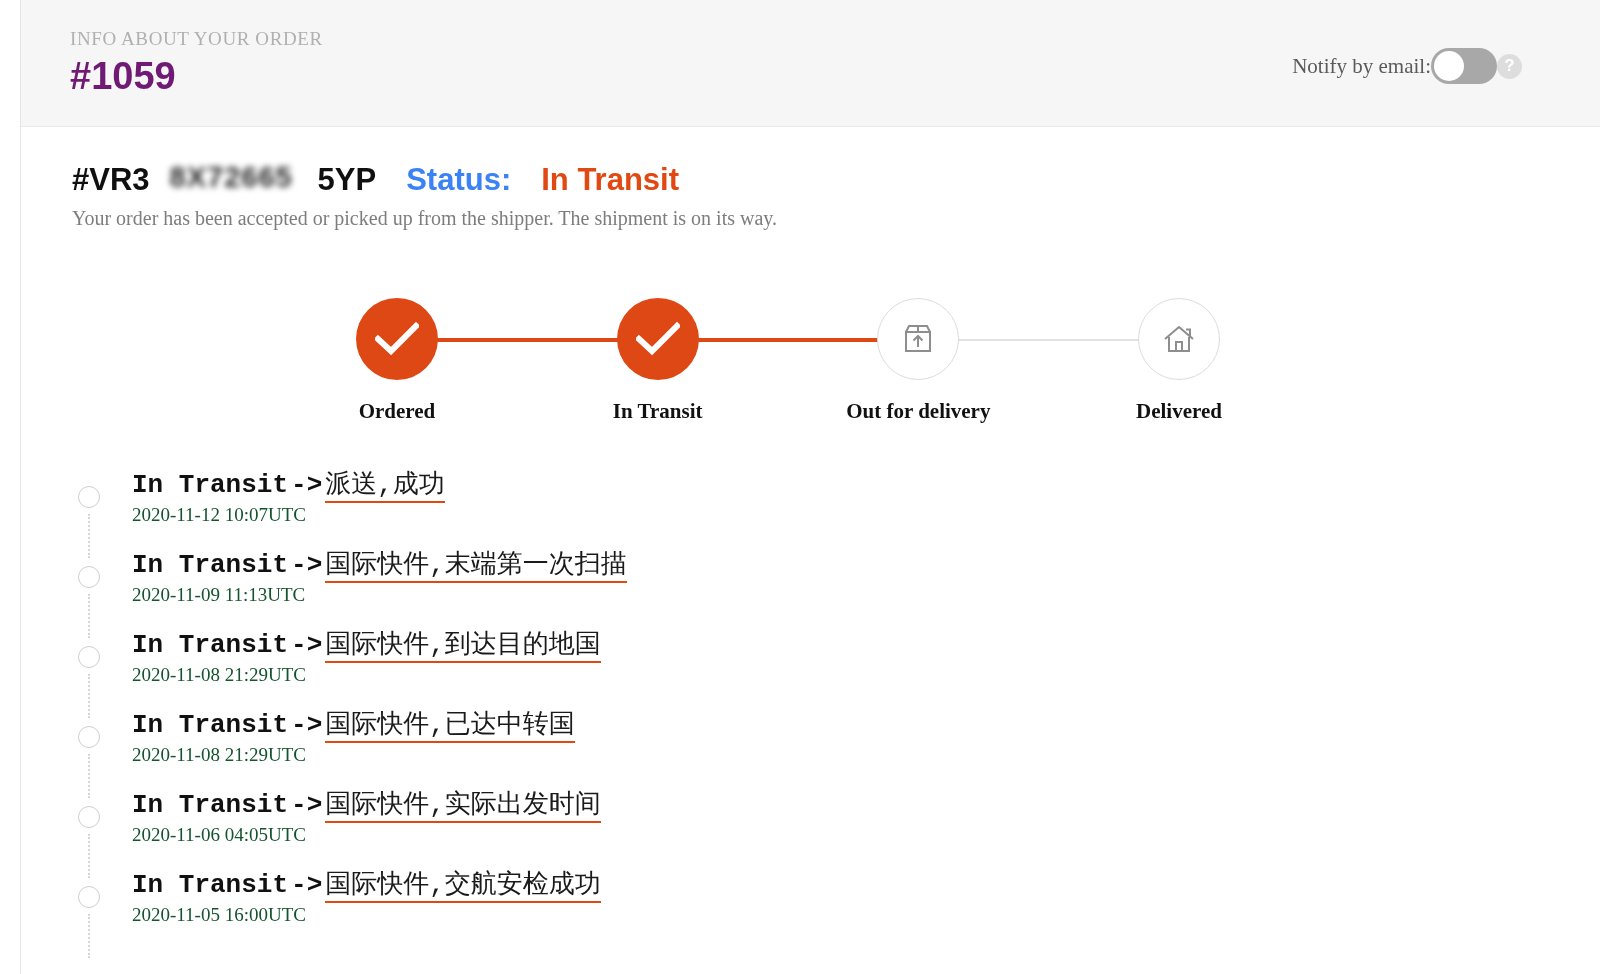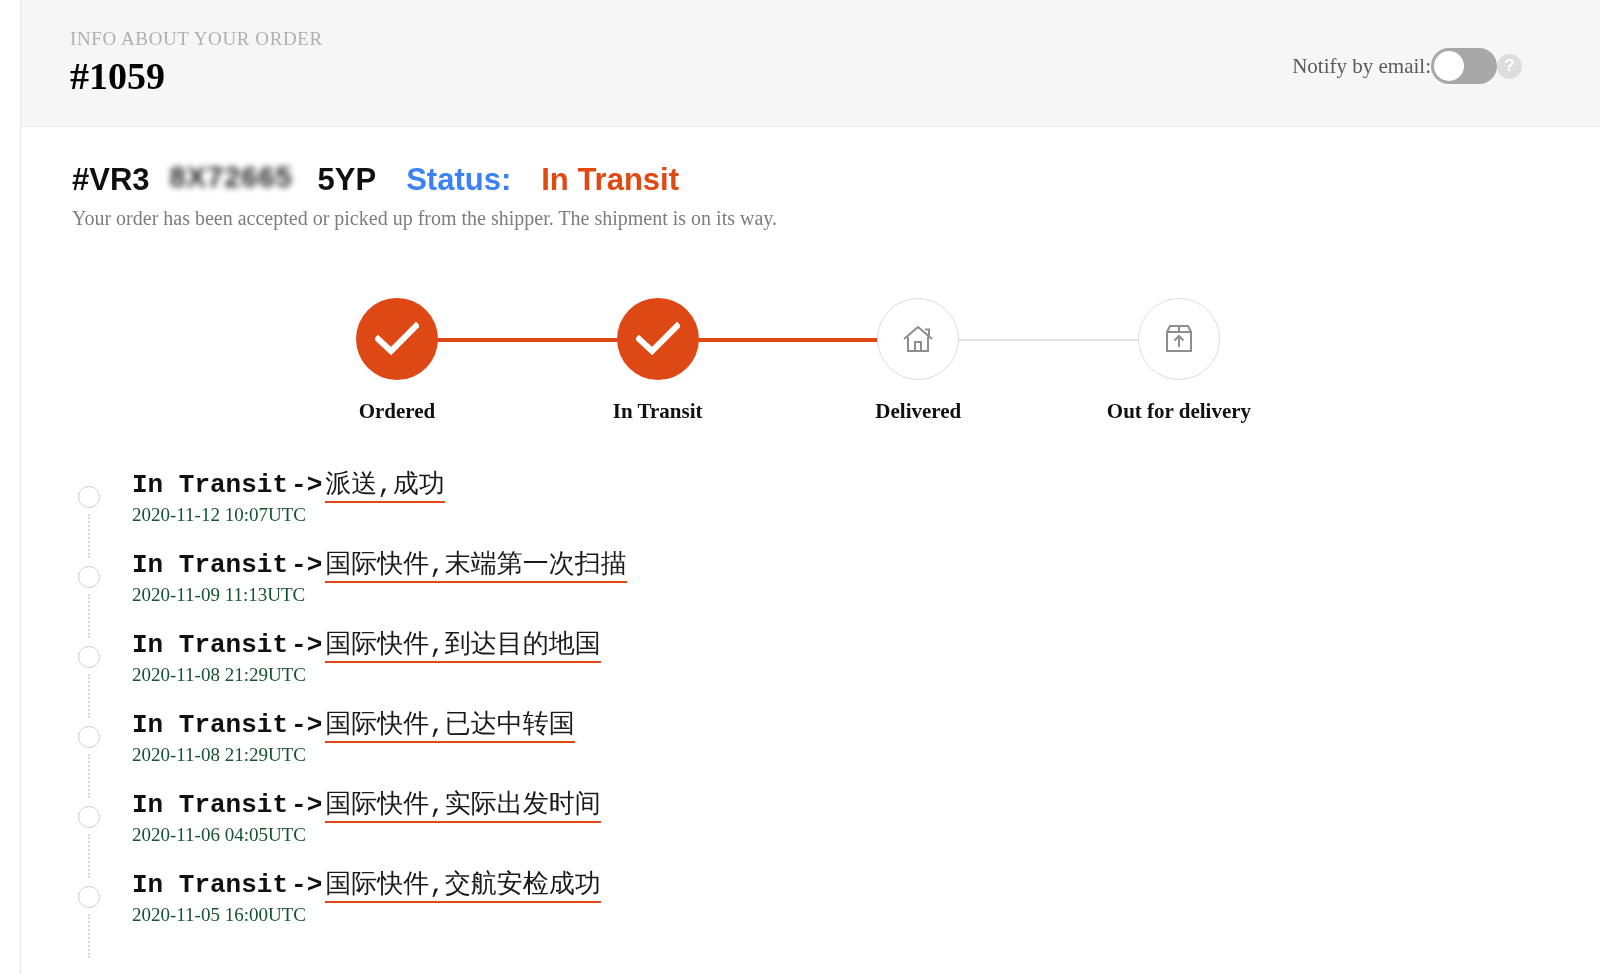--- a/index.html
+++ b/index.html
@@ -49,24 +49,24 @@
   .order-kicker {
     font-family: "Liberation Serif", "DejaVu Serif", serif;
     font-size: 19px;
     letter-spacing: 0.6px;
     color: #b0b0b0;
     line-height: 24px;
     white-space: nowrap;
   }
 
   .order-number {
-    font-family: Liberation Serif, serif;
+    font-family: Liberation Sans, sans-serif;
     font-size: 38px;
     font-weight: bold;
-    color: #000000;
+    color: #701a75;
     line-height: 46px;
     margin-top: 2px;
     white-space: nowrap;
   }
 
   .order-header-right {
     position: absolute;
     right: 78px;
     top: 48px;
     display: flex;
@@ -372,42 +372,42 @@
           <svg class="check-svg" width="44" height="34" viewBox="0 0 44 34">
             <path d="M3 17 L16 29 L41 4" fill="none" stroke="#ffffff" stroke-width="6" stroke-linecap="square" stroke-linejoin="miter"></path>
           </svg>
         </div>
         <div class="step-label">In Transit</div>
       </div>
 
       <div class="step">
         <div class="step-circle todo">
           <svg width="40" height="40" viewBox="0 0 40 40">
-            <path d="M6 20 L20 8 L34 20" fill="none" stroke="#8e8e8e" stroke-width="2" stroke-linejoin="round"></path>
-            <path d="M10 18 L10 32 L30 32 L30 18" fill="none" stroke="#8e8e8e" stroke-width="2"></path>
-            <path d="M27 10.5 L31 10.5 L31 17" fill="none" stroke="#8e8e8e" stroke-width="2"></path>
-            <path d="M17 32 L17 23 L23 23 L23 32" fill="none" stroke="#8e8e8e" stroke-width="2"></path>
-          </svg>
-        </div>
-        <div class="step-label">Delivered</div>
-      </div>
-
-      <div class="step">
-        <div class="step-circle todo">
-          <svg width="40" height="40" viewBox="0 0 40 40">
             <path d="M8 13 L32 13 L32 32 L8 32 Z" fill="none" stroke="#8e8e8e" stroke-width="2"></path>
             <path d="M8 13 L11 7 L29 7 L32 13" fill="none" stroke="#8e8e8e" stroke-width="2"></path>
             <line x1="20" y1="7" x2="20" y2="13" stroke="#8e8e8e" stroke-width="2"></line>
             <line x1="20" y1="28" x2="20" y2="17" stroke="#8e8e8e" stroke-width="2"></line>
             <path d="M15.5 21.5 L20 17 L24.5 21.5" fill="none" stroke="#8e8e8e" stroke-width="2"></path>
           </svg>
         </div>
         <div class="step-label">Out for delivery</div>
       </div>
 
+      <div class="step">
+        <div class="step-circle todo">
+          <svg width="40" height="40" viewBox="0 0 40 40">
+            <path d="M6 20 L20 8 L34 20" fill="none" stroke="#8e8e8e" stroke-width="2" stroke-linejoin="round"></path>
+            <path d="M10 18 L10 32 L30 32 L30 18" fill="none" stroke="#8e8e8e" stroke-width="2"></path>
+            <path d="M27 10.5 L31 10.5 L31 17" fill="none" stroke="#8e8e8e" stroke-width="2"></path>
+            <path d="M17 32 L17 23 L23 23 L23 32" fill="none" stroke="#8e8e8e" stroke-width="2"></path>
+          </svg>
+        </div>
+        <div class="step-label">Delivered</div>
+      </div>
+
     </div>
   </div>
 
   <div class="timeline">
 
     <div class="tl-item">
       <div class="tl-marker"></div>
       <div class="tl-connector"></div>
       <div class="tl-body">
         <div class="tl-title">

